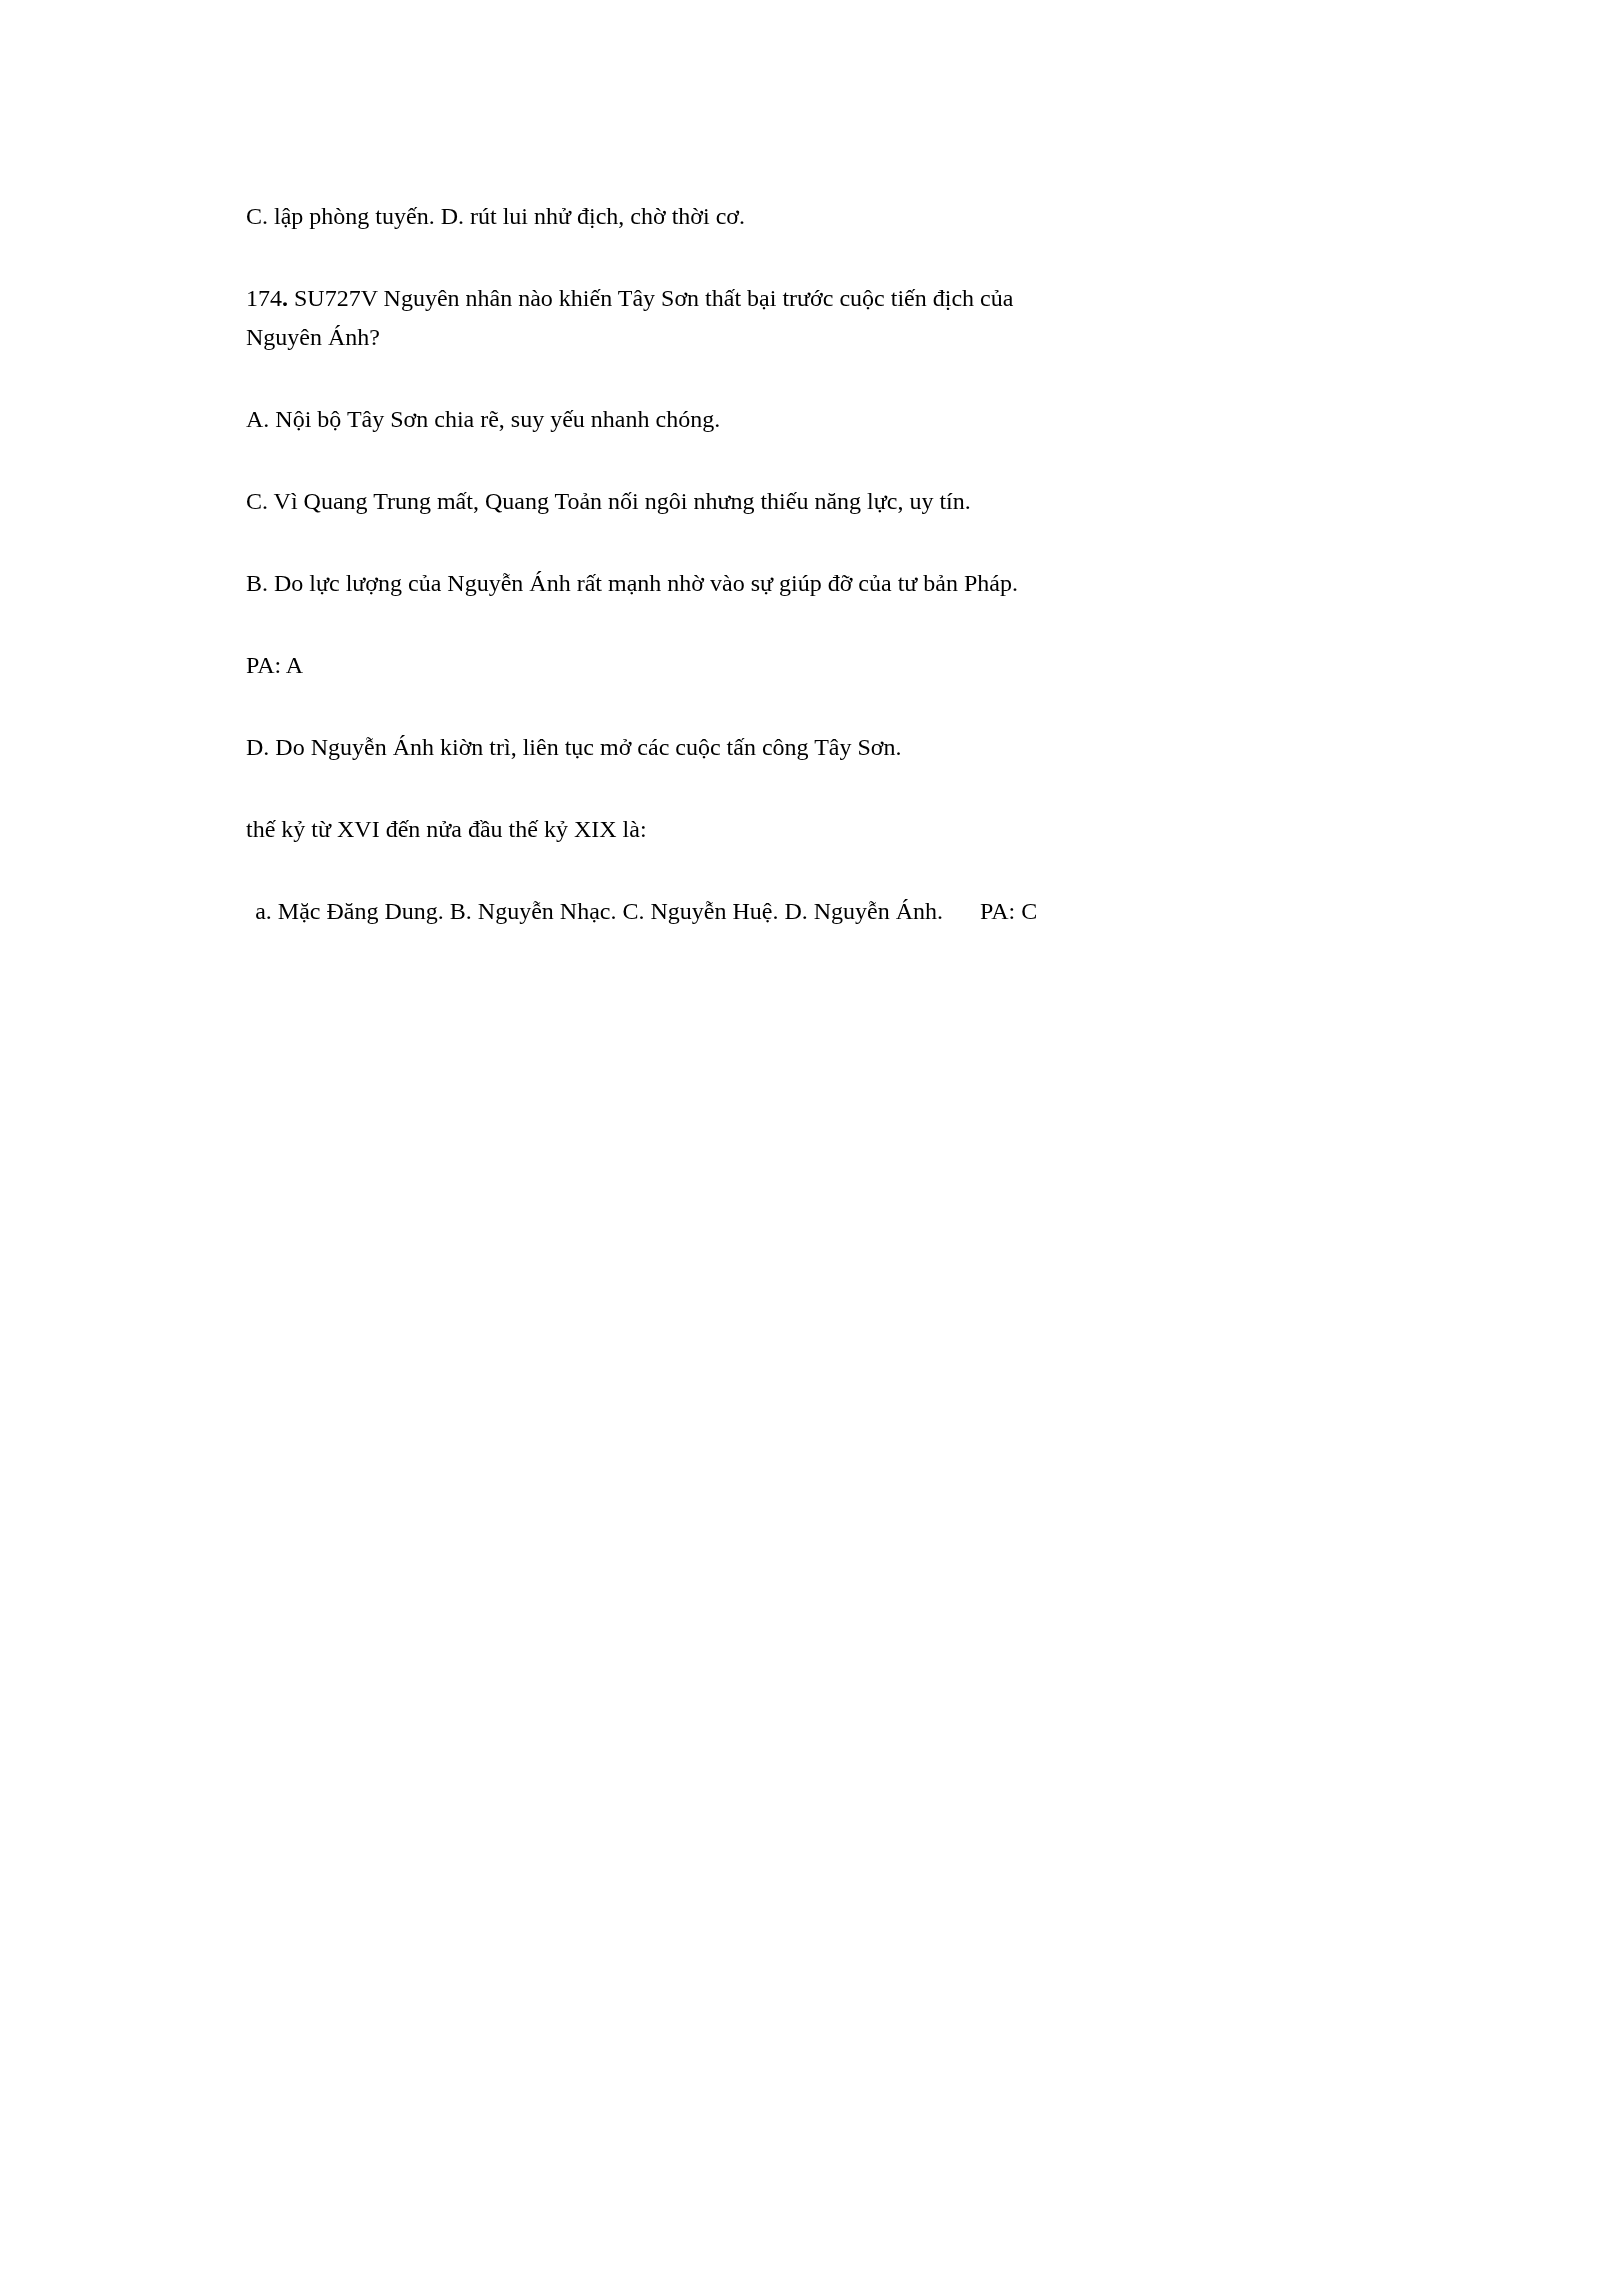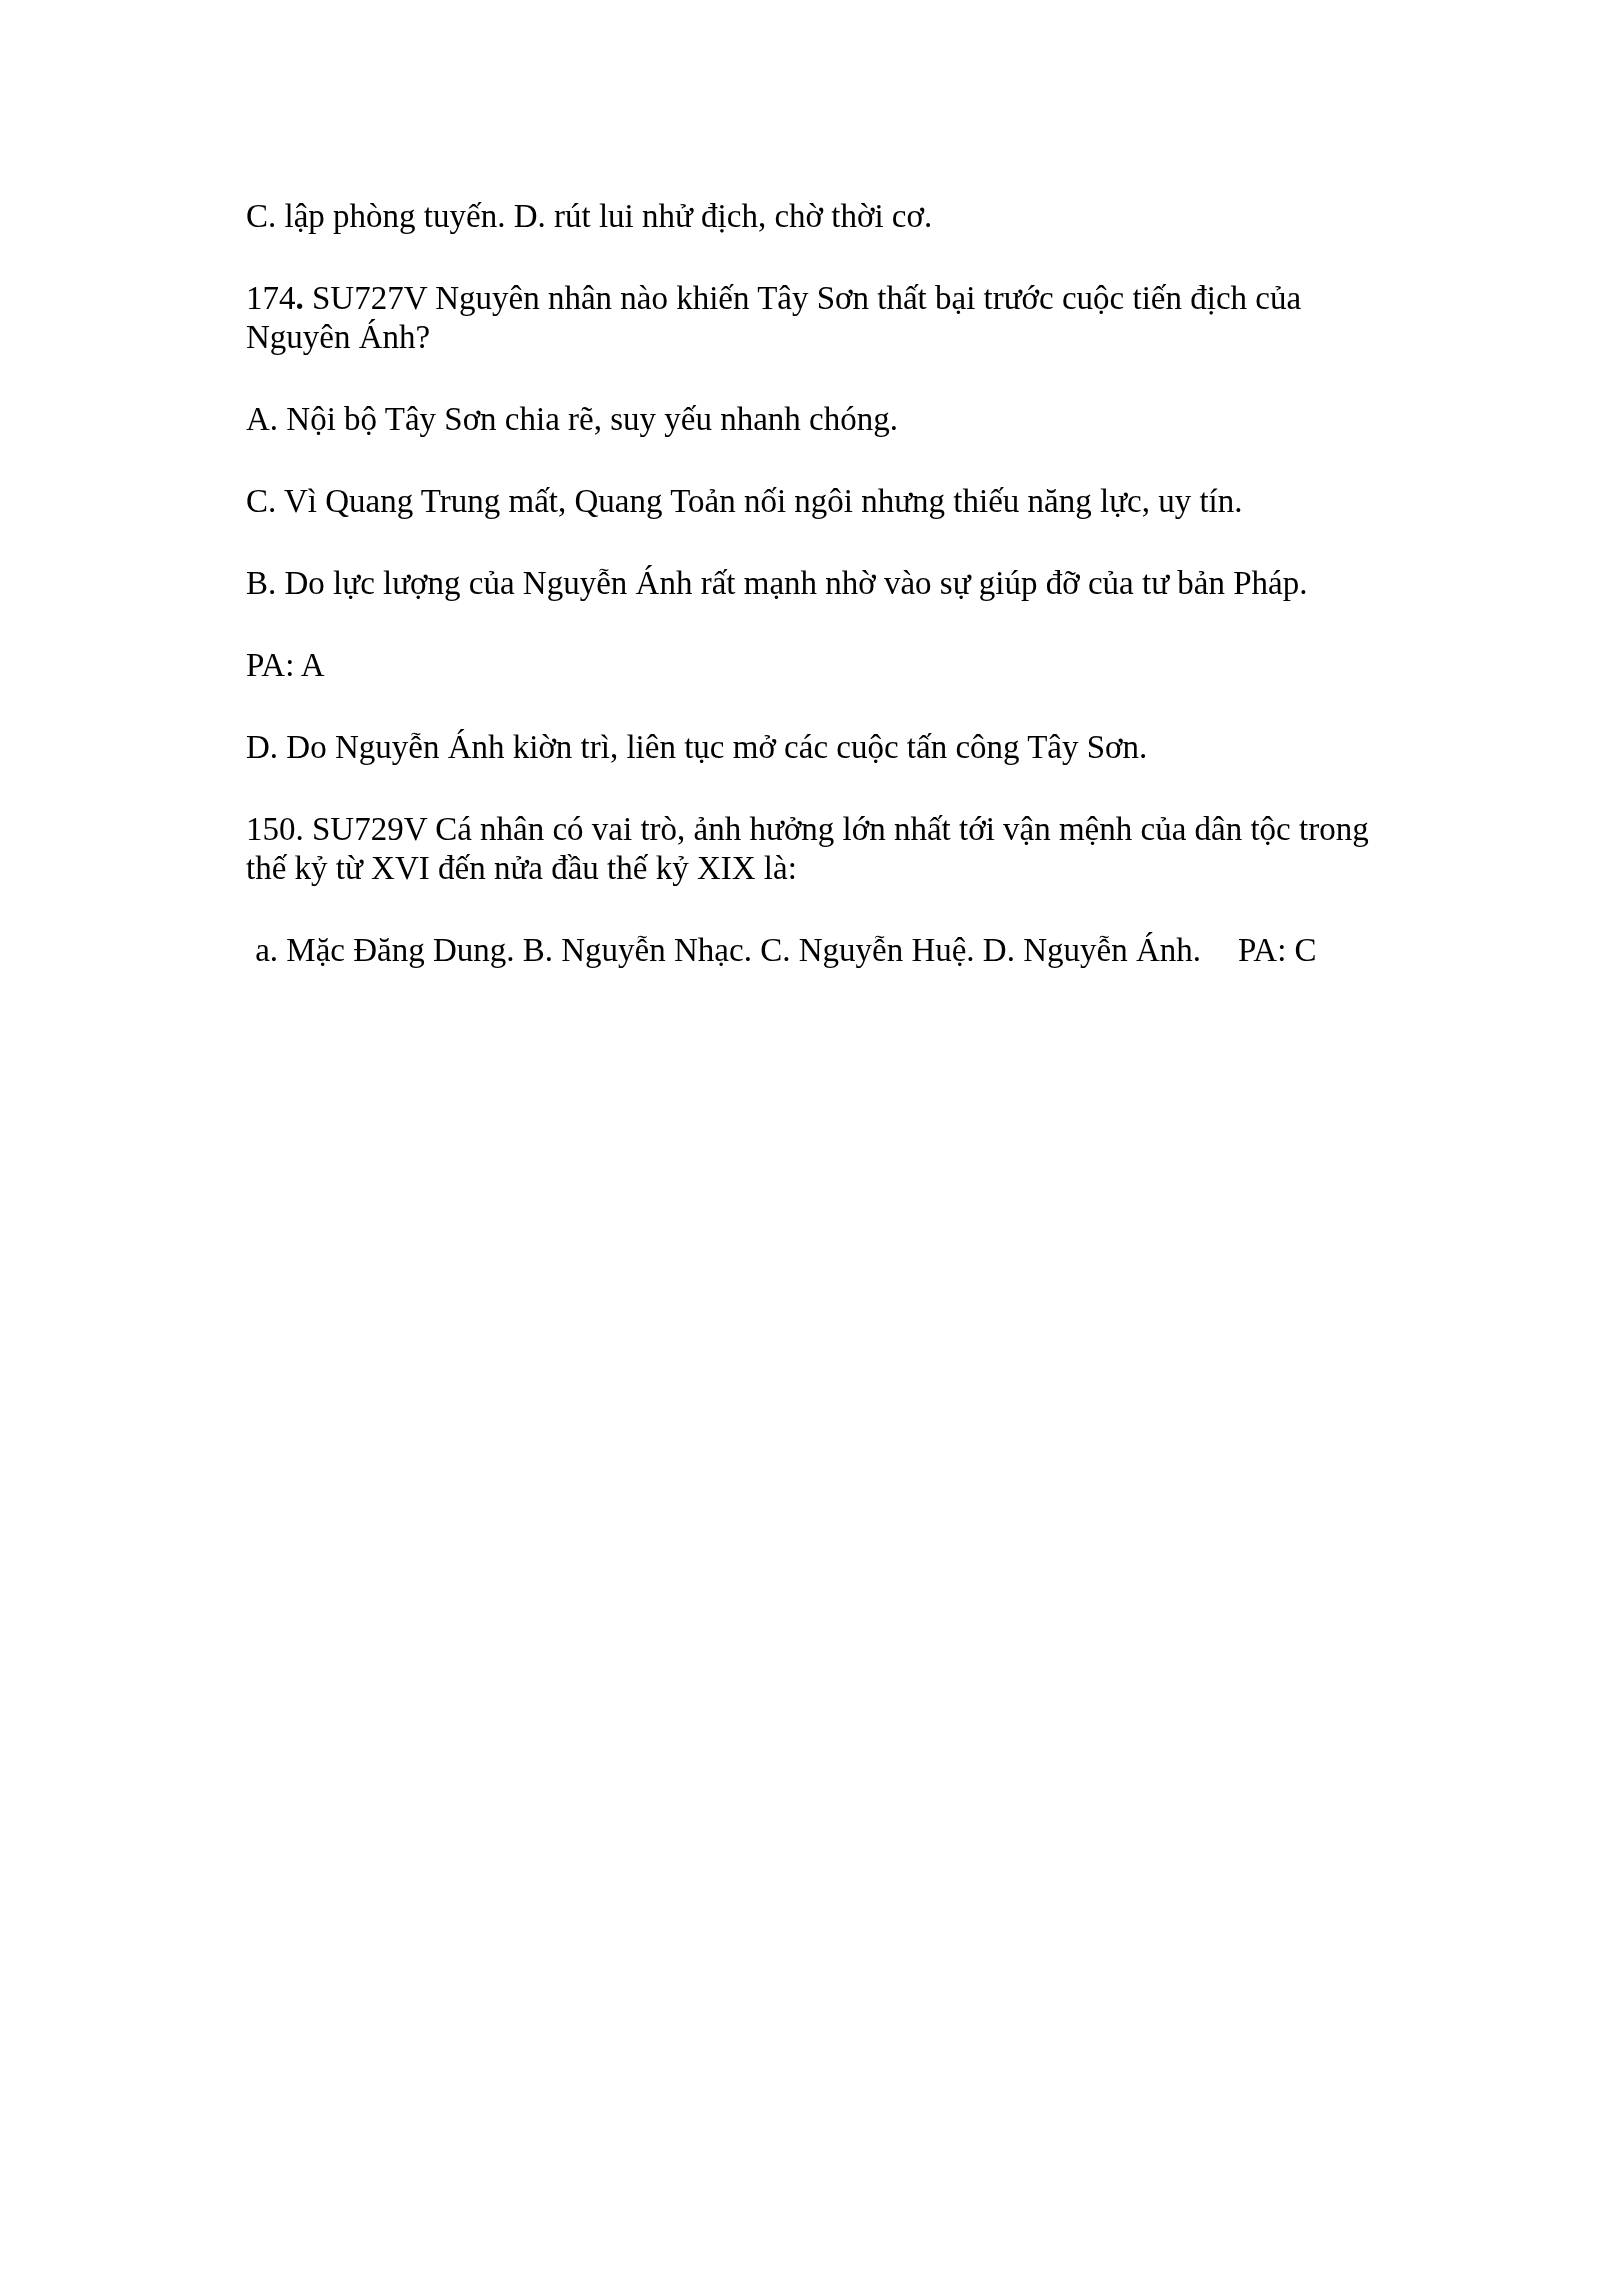--- a/index.html
+++ b/index.html
@@ -13,21 +13,21 @@
     position: relative;
     overflow: hidden;
   }
   .page-content {
     position: absolute;
     left: 246px;
     top: 197px;
     width: 1132px;
     color: #000000;
     font-family: "Liberation Serif", "DejaVu Serif", serif;
-    font-size: 33px;
+    font-size: 24px;
     line-height: 39px;
     text-align: left;
   }
   .para {
     margin: 0 0 43px 0;
     padding: 0;
   }
   .line {
     display: block;
   }
@@ -70,21 +70,20 @@
 
   <p class="para">
     <span class="line">PA: A</span>
   </p>
 
   <p class="para">
     <span class="line">D. Do Nguyễn Ánh kiờn trì, liên tục mở các cuộc tấn công Tây Sơn.</span>
   </p>
 
   <p class="para">
-    <span class="line">150. SU729V Cá nhân có vai trò, ảnh hưởng lớn nhất tới vận mệnh của dân tộc trong</span>
     <span class="line">thế kỷ từ XVI đến nửa đầu thế kỷ XIX là:</span>
   </p>
 
   <p class="para options-inline-para">
     <span>a. Mặc Đăng Dung. B. Nguyễn Nhạc. C. Nguyễn Huệ. D. Nguyễn Ánh.</span><span class="pa-inline">PA: C</span>
   </p>
 
 </div>
 
 

